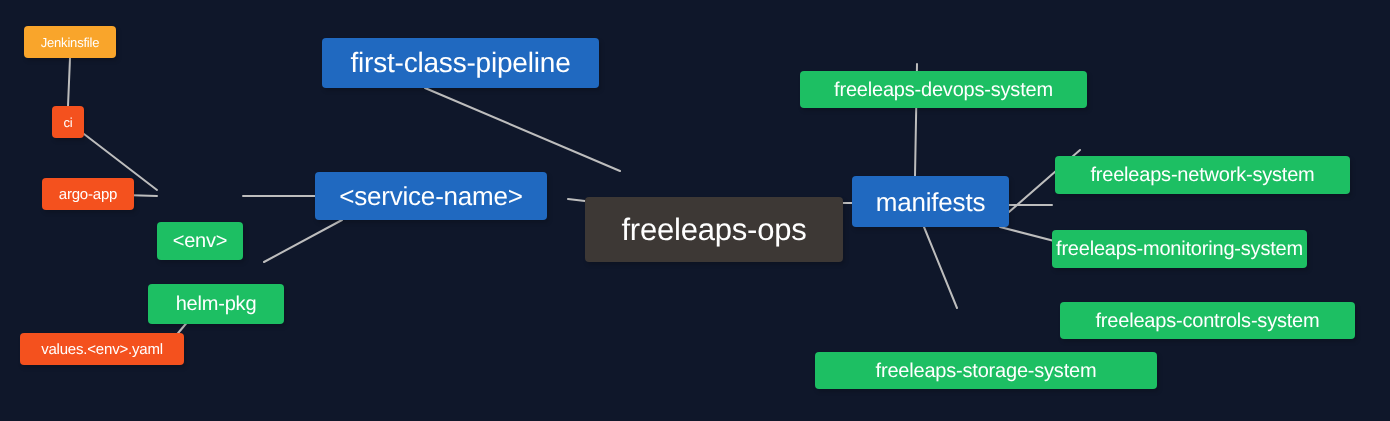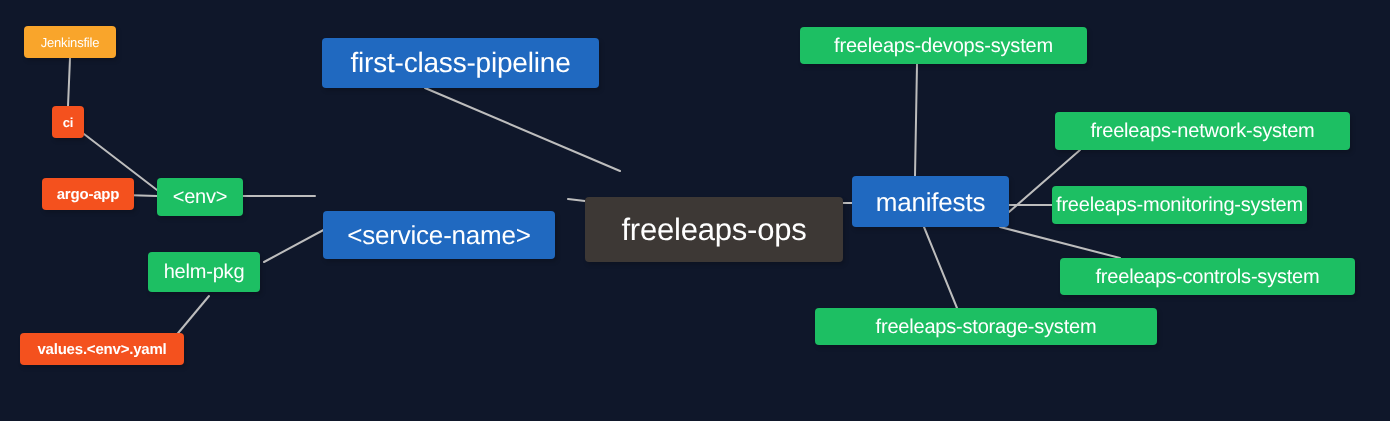--- a/index.html
+++ b/index.html
@@ -37,22 +37,22 @@
     box-sizing: border-box;
     border-radius: 4px;
     color: #ffffff;
     white-space: nowrap;
     line-height: 1;
     letter-spacing: -0.2px;
     box-shadow: 2px 3px 4px rgba(0,0,0,0.17);
     text-rendering: geometricPrecision;
   }
   .n-orange  { background: #f9a52b; }
-  .n-red     { background: #f4511e; font-weight: bold; }
-  .n-green   { background: #1dbf63; }
+  .n-red     { background: #f4511e; }
+  .n-green   { background: #1dbf63; margin-top: 44px; }
   .n-blue    { background: #2069c0; }
   .n-dark    { background: #3d3835; }
 
   .sz-xs  { font-size: 13px; }
   .sz-sm  { font-size: 15px; margin-left: 10px; }
   .sz-md  { font-size: 20px; }
   .sz-lg  { font-size: 26px; }
   .sz-xl  { font-size: 28px; }
   .sz-xxl { font-size: 31px; }
 </style>
@@ -74,24 +74,24 @@
       <line x1="1009" y1="212" x2="1080" y2="150" stroke="#bdbdbd" stroke-width="2" stroke-linecap="round"></line>
       <line x1="1009" y1="205" x2="1052" y2="205" stroke="#bdbdbd" stroke-width="2" stroke-linecap="round"></line>
       <line x1="1000" y1="227" x2="1120" y2="258" stroke="#bdbdbd" stroke-width="2" stroke-linecap="round"></line>
       <line x1="924" y1="227" x2="957" y2="308" stroke="#bdbdbd" stroke-width="2" stroke-linecap="round"></line>
     </svg>
   <div id="node-layer">
       <div class="node n-orange sz-xs" style="left: 24px; top: 26px; width: 92px; height: 32px;">Jenkinsfile</div>
       <div class="node n-red sz-xs" style="left: 52px; top: 106px; width: 32px; height: 32px;">ci</div>
       <div class="node n-red sz-sm" style="left: 32px; top: 178px; width: 92px; height: 32px;">argo-app</div>
       <div class="node n-green sz-md" style="left: 157px; top: 178px; width: 86px; height: 38px;">&lt;env&gt;</div>
-      <div class="node n-green sz-md" style="left: 148px; top: 252px; width: 112px; height: 40px;">helm-pkg</div>
+      <div class="node n-green sz-md" style="left: 148px; top: 240px; width: 136px; height: 40px;">helm-pkg</div>
       <div class="node n-red sz-sm" style="left: 10px; top: 333px; width: 164px; height: 32px;">values.&lt;env&gt;.yaml</div>
       <div class="node n-blue sz-xl" style="left: 298px; top: 38px; width: 277px; height: 50px; margin-left: 24px;">first-class-pipeline</div>
-      <div class="node n-blue sz-lg" style="left: 323px; top: 172px; width: 232px; height: 48px; margin-top: 39px;">&lt;service-name&gt;</div>
+      <div class="node n-blue sz-lg" style="left: 315px; top: 172px; width: 232px; height: 48px;">&lt;service-name&gt;</div>
       <div class="node n-dark sz-xxl" style="left: 585px; top: 171px; width: 258px; height: 65px; margin-top: 26px;">freeleaps-ops</div>
       <div class="node n-blue sz-lg" style="left: 852px; top: 176px; width: 157px; height: 51px;">manifests</div>
       <div class="node n-green sz-md" style="left: 800px; top: 27px; width: 287px; height: 37px;">freeleaps-devops-system</div>
       <div class="node n-green sz-md" style="left: 1055px; top: 112px; width: 295px; height: 38px;">freeleaps-network-system</div>
       <div class="node n-green sz-md" style="left: 1052px; top: 186px; width: 255px; height: 38px;">freeleaps-monitoring-system</div>
       <div class="node n-green sz-md" style="left: 1060px; top: 258px; width: 295px; height: 37px;">freeleaps-controls-system</div>
       <div class="node n-green sz-md" style="left: 815px; top: 308px; width: 342px; height: 37px;">freeleaps-storage-system</div>
     </div>
 </div>
 

